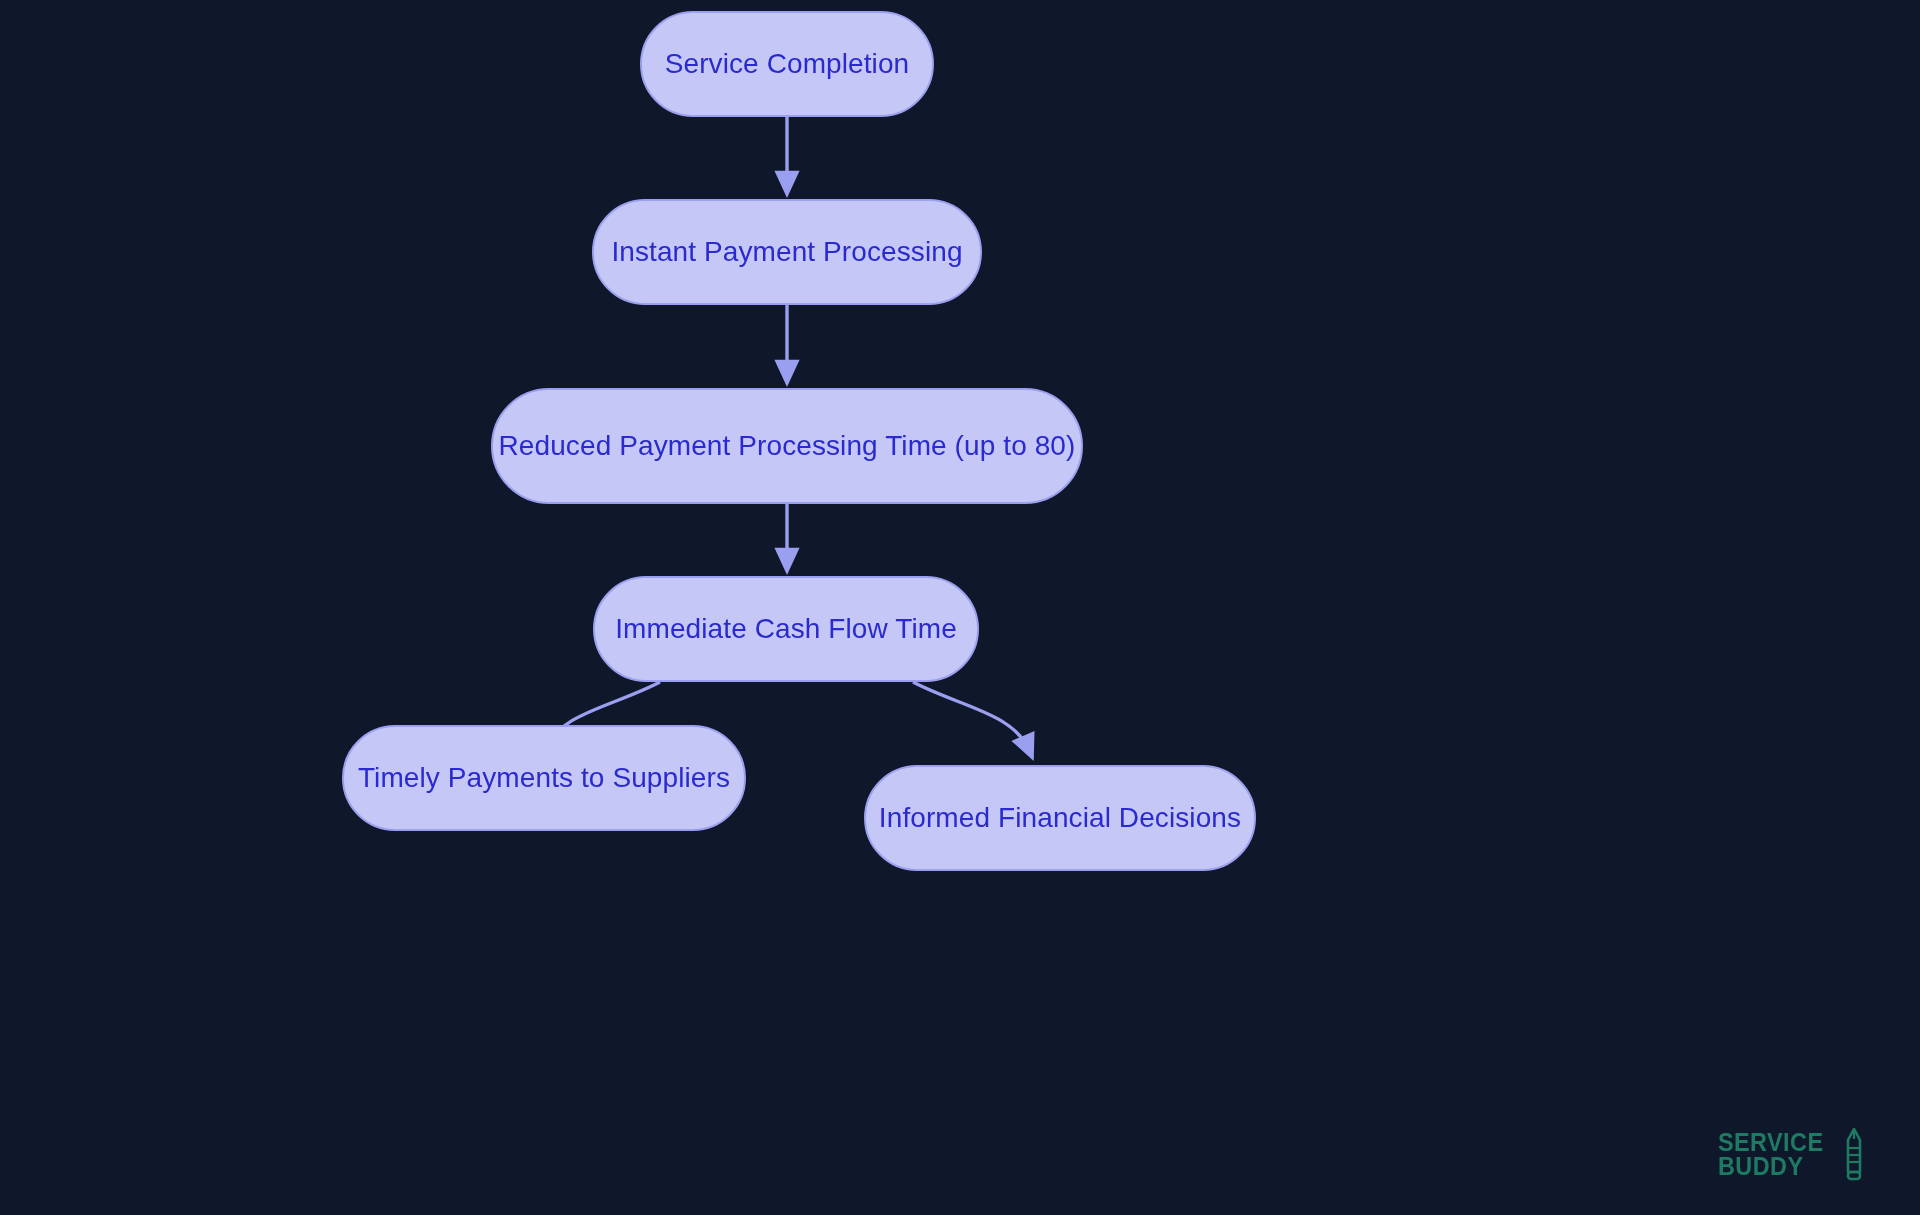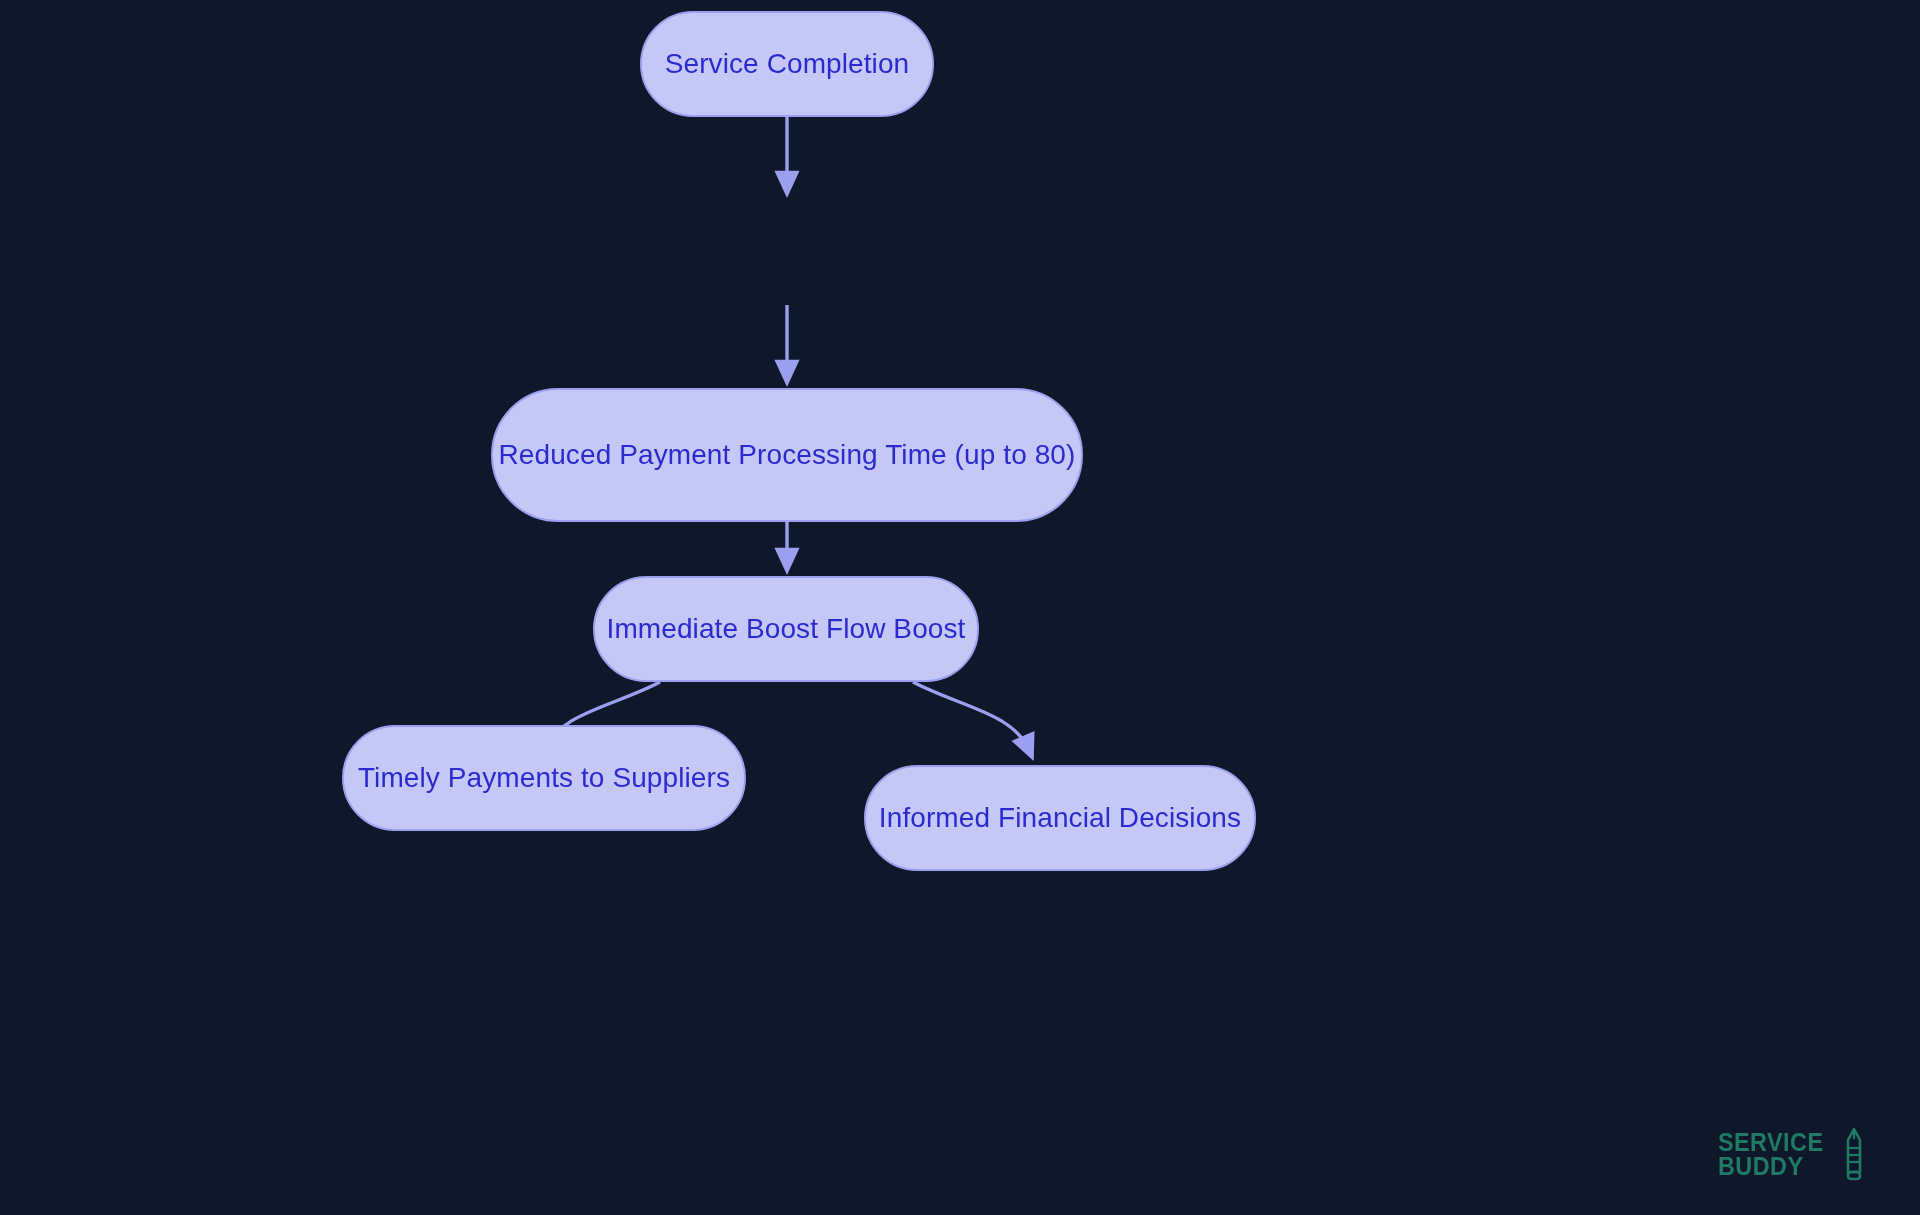--- a/index.html
+++ b/index.html
@@ -45,21 +45,21 @@
     color: #2a2ace;
     line-height: 1;
   }
   #node-service-completion {
     left: 640px;  top: 11px;   width: 294px;  height: 106px;  font-size: 28px;
   }
   #node-instant-payment {
     left: 592px;  top: 199px;  width: 390px;  height: 106px;  font-size: 28px;
   }
   #node-reduced-time {
-    left: 491px;  top: 388px;  width: 592px;  height: 134px;  font-size: 28px;
+    left: 491px;  top: 388px;  width: 592px;  height: 116px;  font-size: 28px;
   }
   #node-cash-flow {
     left: 593px;  top: 576px;  width: 386px;  height: 106px;  font-size: 28px;
   }
   #node-timely-payments {
     left: 342px;  top: 725px;  width: 404px;  height: 106px;  font-size: 28px;
   }
   #node-informed-decisions {
     left: 864px;  top: 765px;  width: 392px;  height: 106px;  font-size: 28px;
   }
@@ -117,27 +117,30 @@
 
     <g>
       <path d="M 913 682 C 961 707, 1013 713, 1029 750" fill="none" stroke="#9aa0ef" stroke-width="3.4" marker-end="url(#arrowhead)"></path>
     </g>
   </svg>
 
   <div class="node" id="node-service-completion">
     <span class="node-label">Service Completion</span>
   </div>
 
+  <div class="node" id="node-instant-payment">
+    <span class="node-label">Instant Payment Processing</span>
+  </div>
 
   <div class="node" id="node-reduced-time">
     <span class="node-label">Reduced Payment Processing Time (up to 80)</span>
   </div>
 
   <div class="node" id="node-cash-flow">
-    <span class="node-label">Immediate Boost Flow Boost</span>
+    <span class="node-label">Immediate Cash Flow Time</span>
   </div>
 
   <div class="node" id="node-timely-payments">
     <span class="node-label">Timely Payments to Suppliers</span>
   </div>
 
   <div class="node" id="node-informed-decisions">
     <span class="node-label">Informed Financial Decisions</span>
   </div>
 

